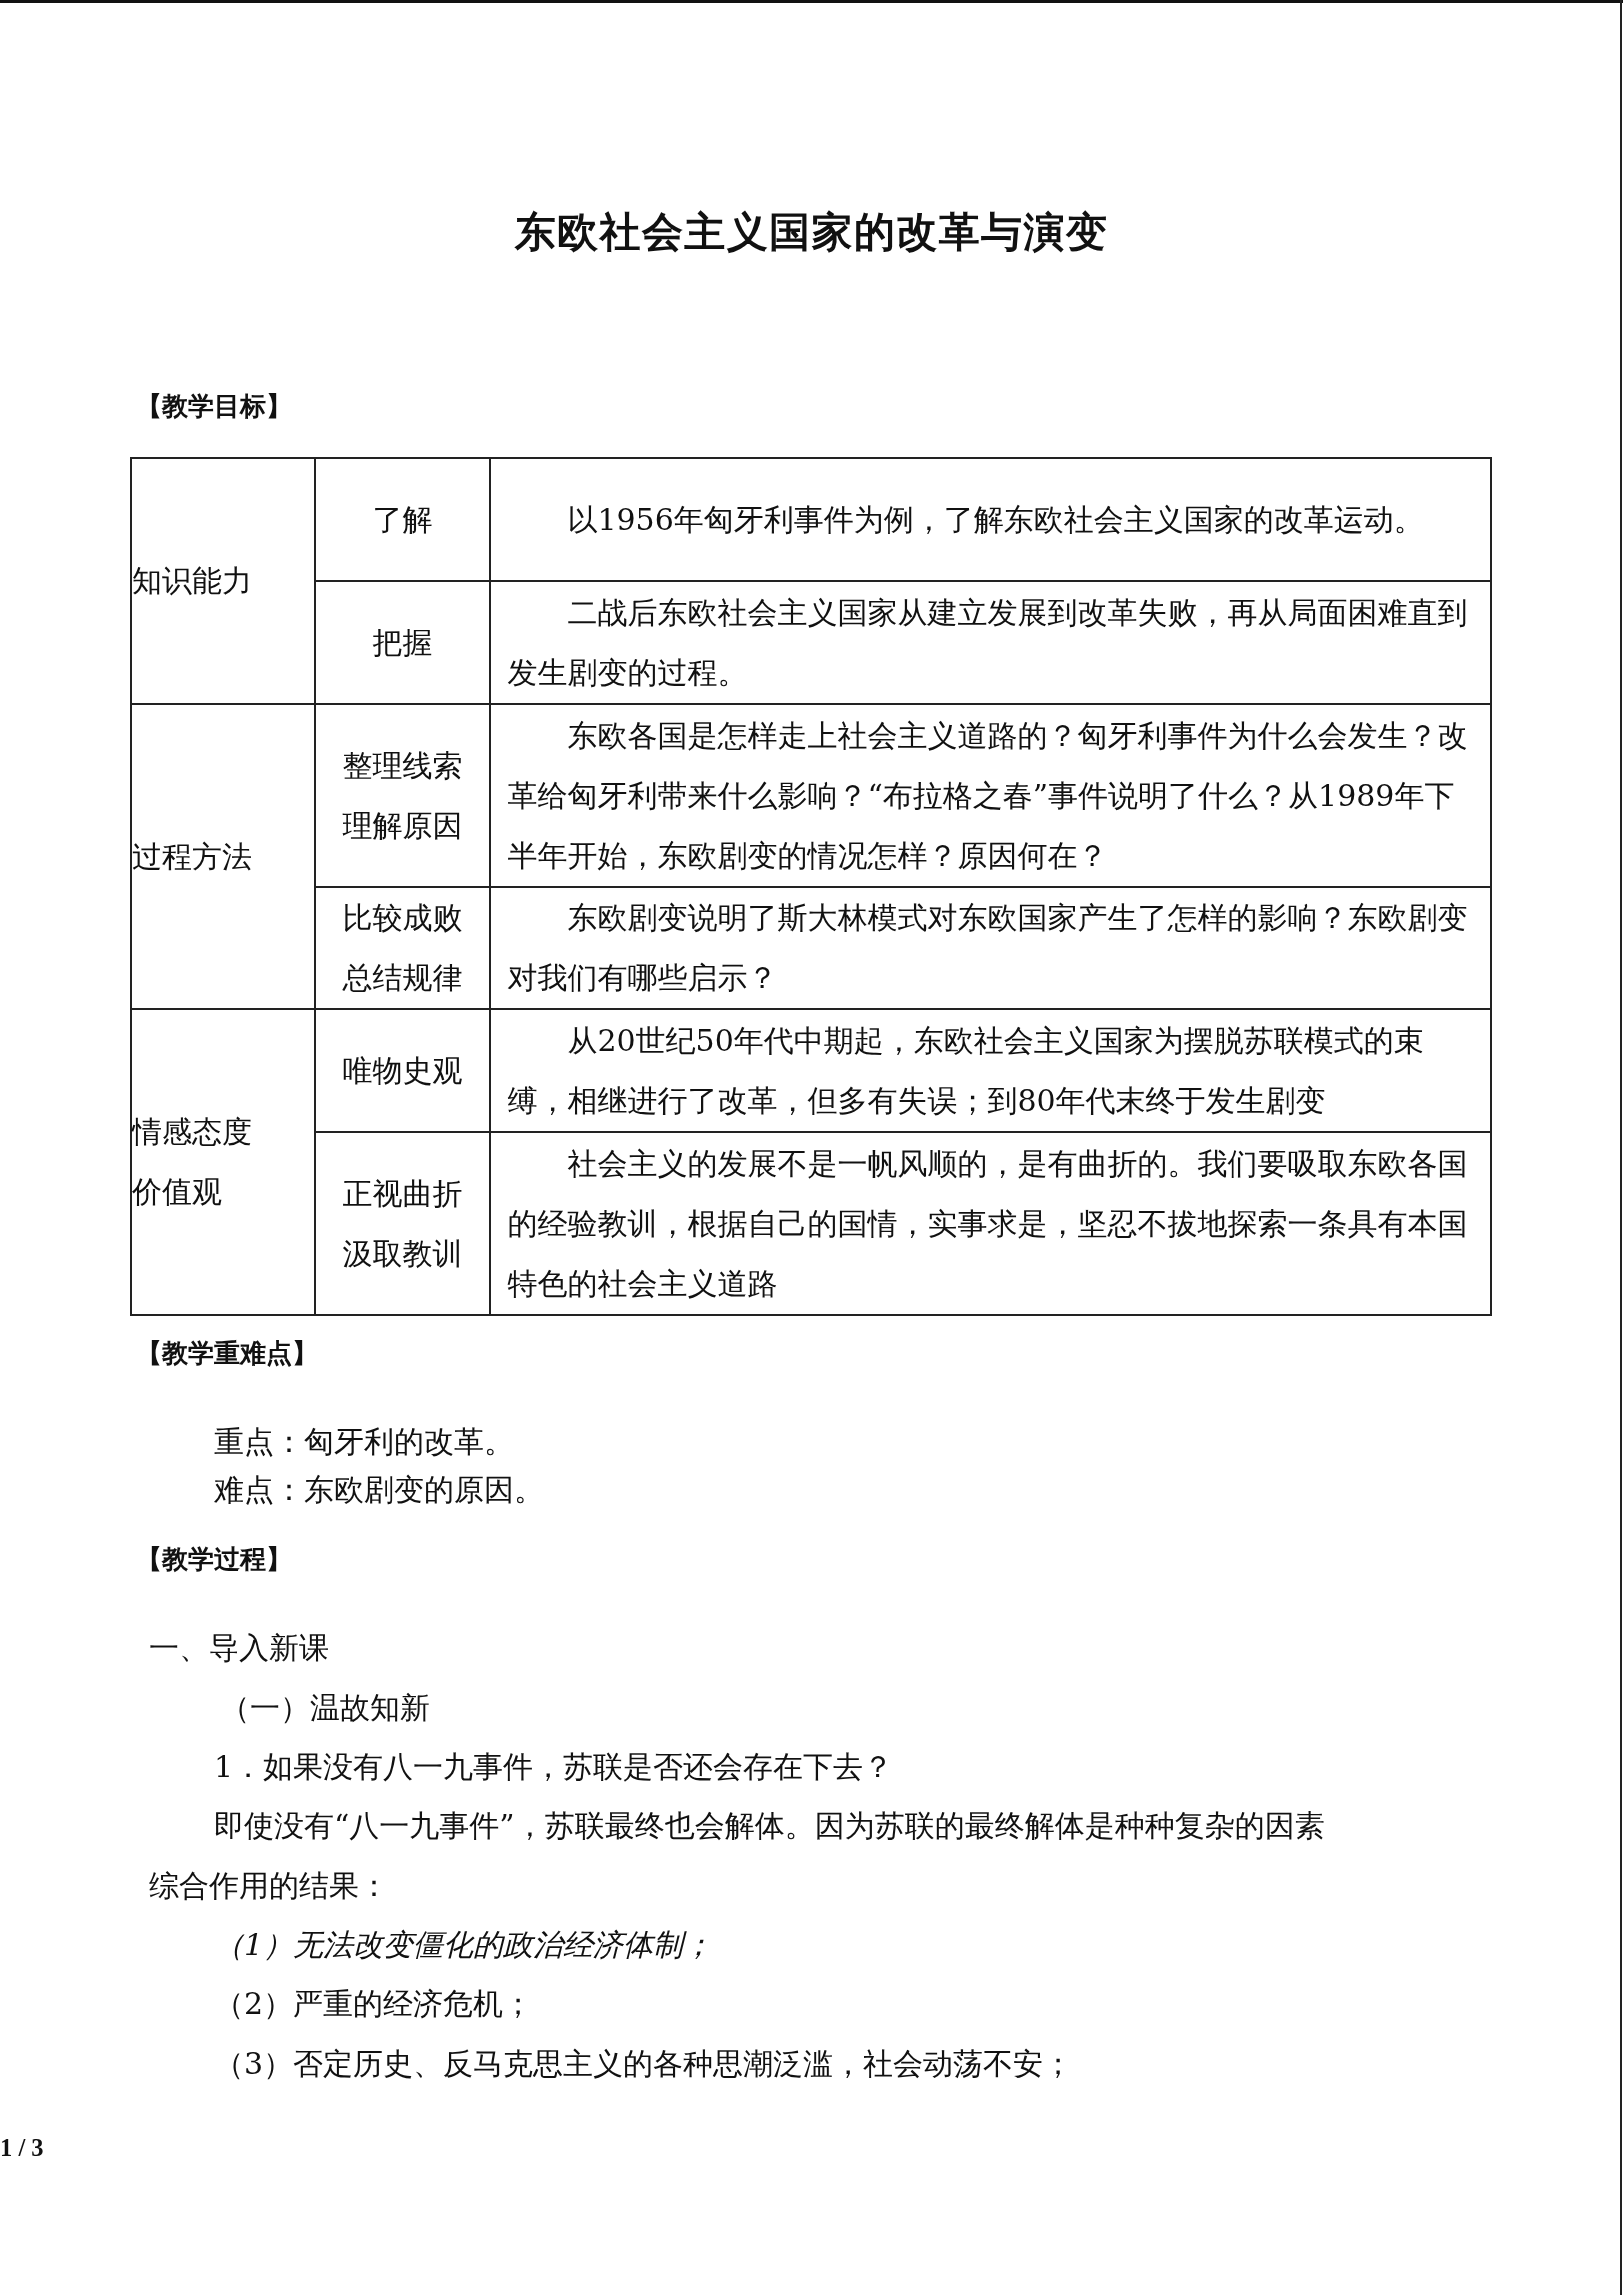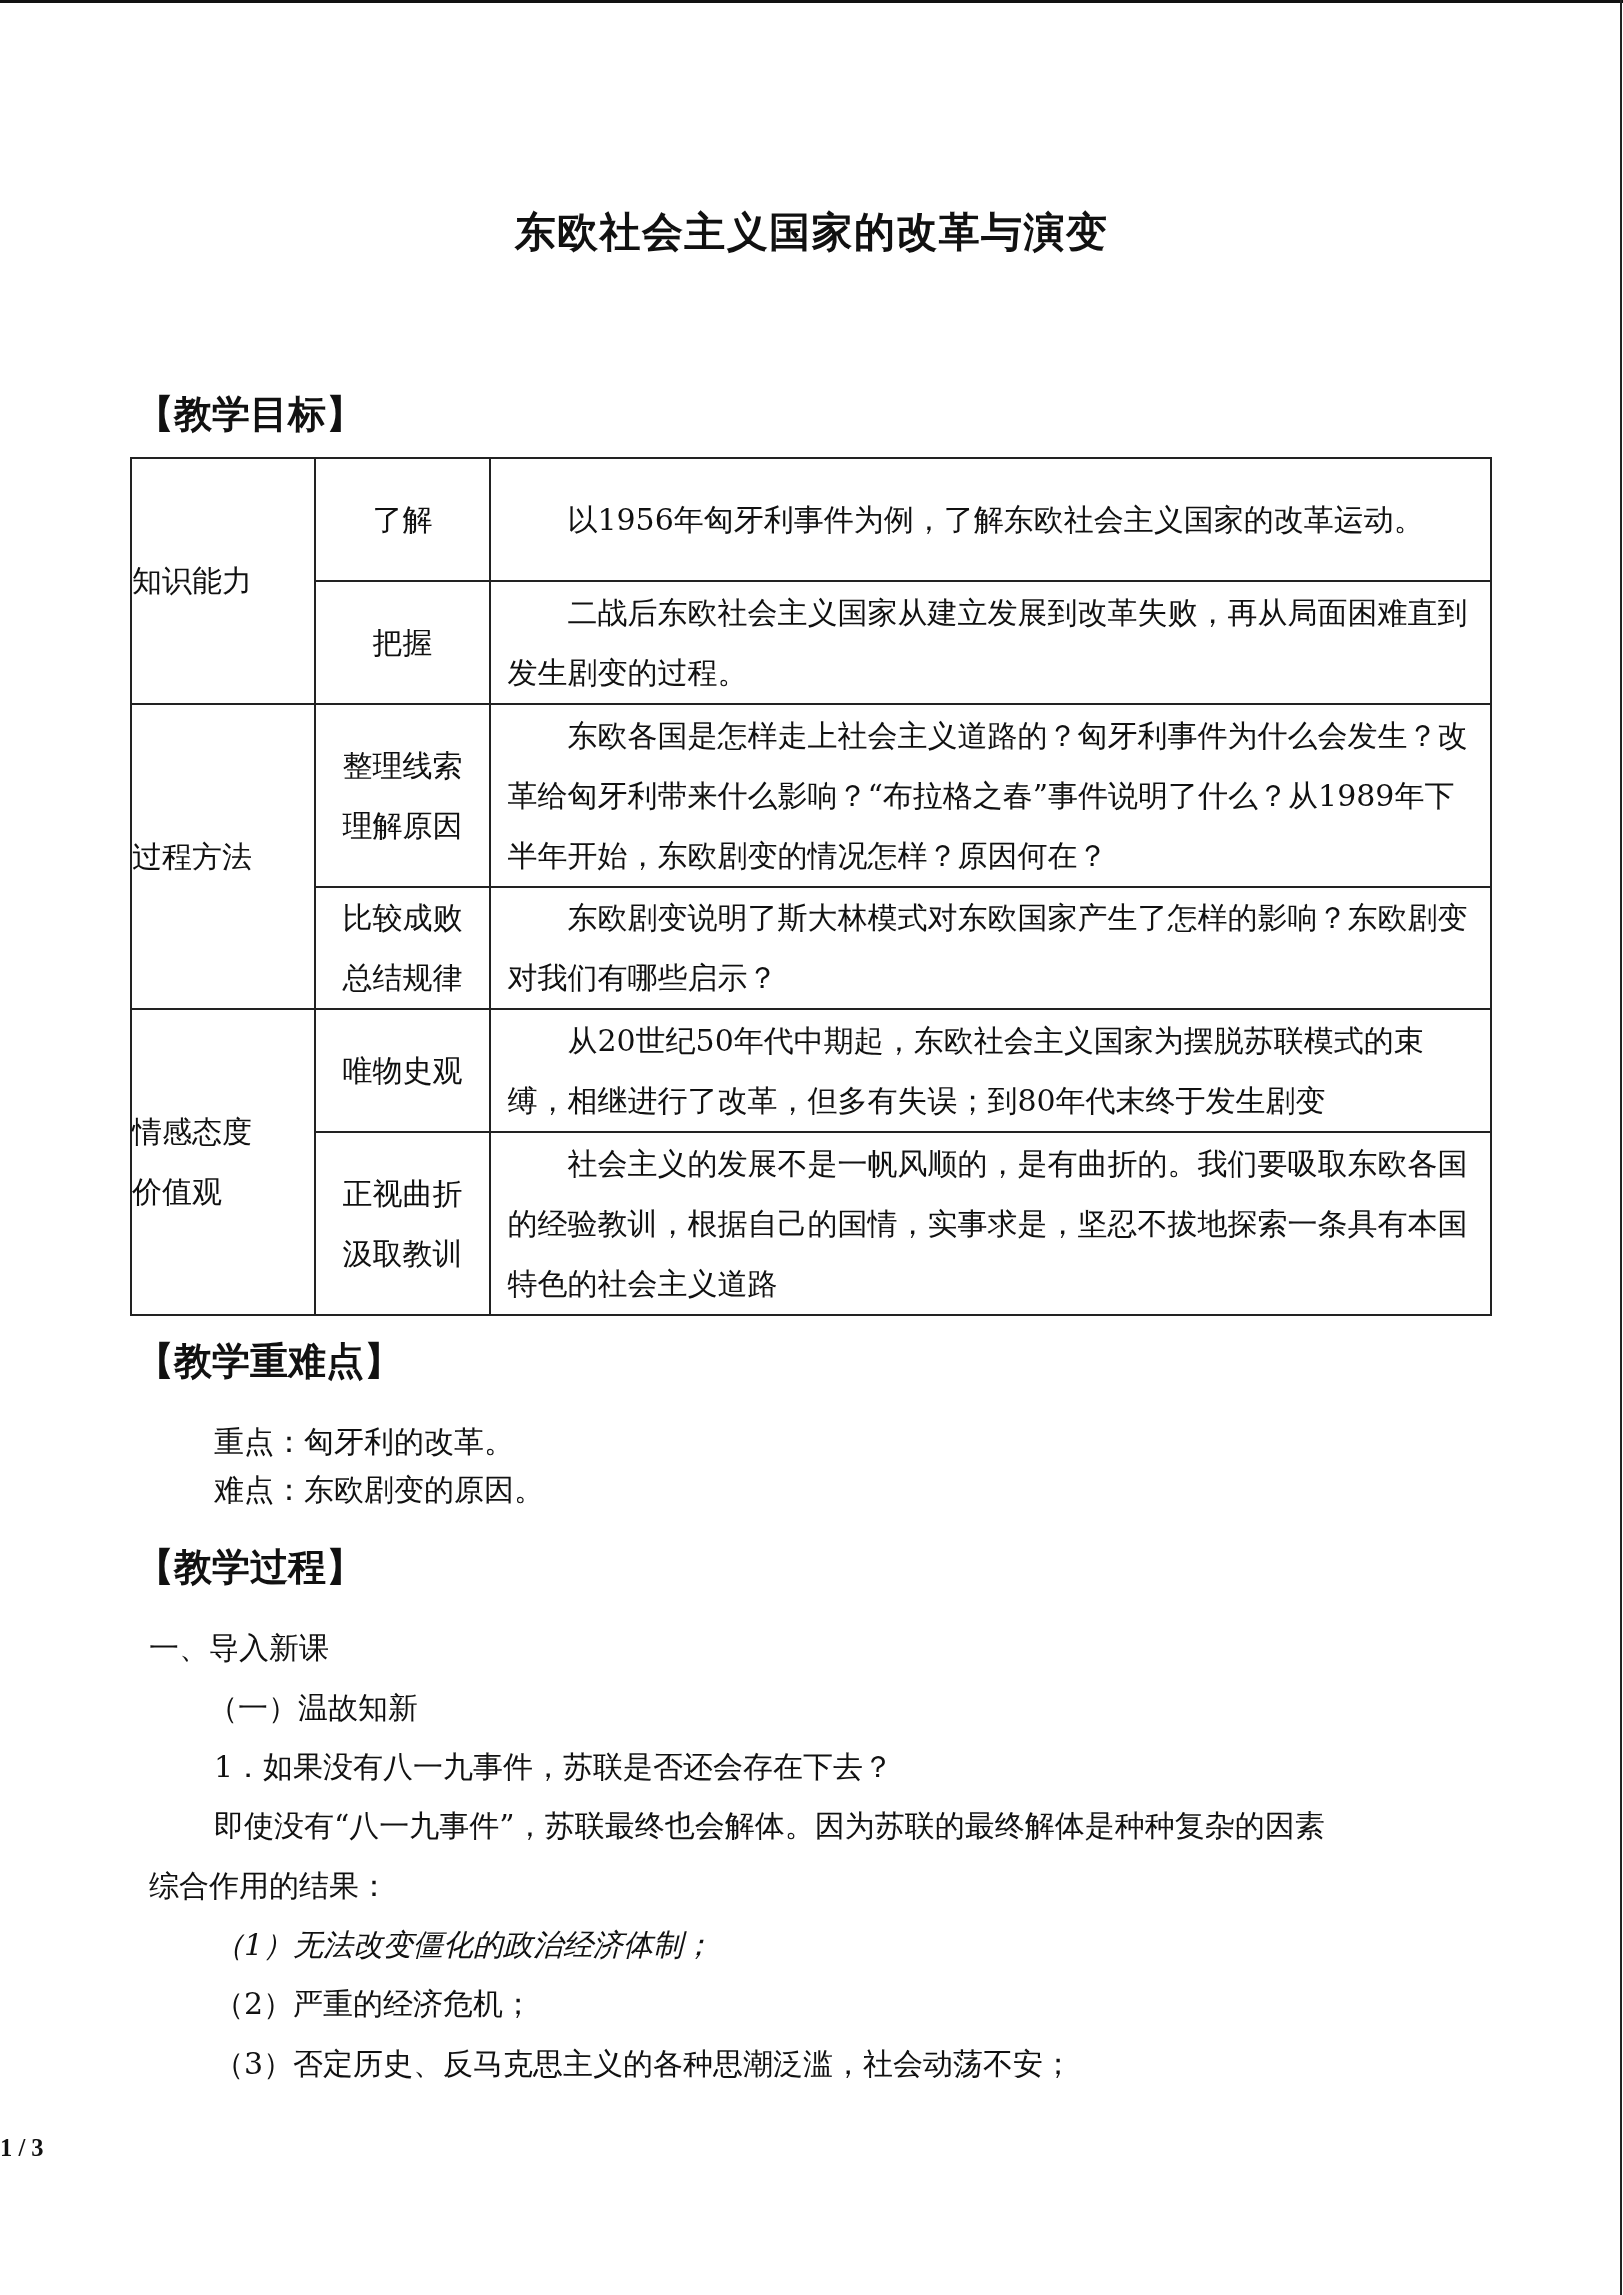--- a/index.html
+++ b/index.html
@@ -18,21 +18,21 @@
     .right-edge {
       position: absolute; right: 1.4px; top: 0; width: 1.4px; height: 2295px; background: #222;
     }
     .title {
       position: absolute; left: 0; width: 1623px; top: 205px;
       text-align: center; font-size: 41px; font-weight: bold; letter-spacing: 1.4px;
       font-family: "DejaVu Sans", "Liberation Sans", sans-serif;
     }
     .section-heading {
       position: absolute; left: 136px;
-      font-size: 38px; font-weight: bold;
+      font-size: 26px; font-weight: bold;
       font-family: "DejaVu Sans", "Liberation Sans", sans-serif;
     }
     table.goals {
       position: absolute; left: 130px; top: 457px;
       width: 1362px; border-collapse: collapse;
       font-size: 30px;
     }
     table.goals td {
       border: 2px solid #222;
       vertical-align: middle;
@@ -103,21 +103,21 @@
   </tr>
 </tbody>
   </table>
 
 <div class="section-heading" style="top:1336px;">【教学重难点】</div>
 <div class="para" style="left:214px; top:1421px;">重点：匈牙利的改革。</div>
 <div class="para" style="left:214px; top:1469px;">难点：东欧剧变的原因。</div>
 
 <div class="section-heading" style="top:1542px;">【教学过程】</div>
 <div class="para" style="left:149px; top:1627px;">一、导入新课</div>
-<div class="para" style="left:208px; top:1687px;text-align:center;">（一）温故知新</div>
+<div class="para" style="left:220px; top:1687px;text-align:center;">（一）温故知新</div>
 <div class="para" style="left:214px; top:1746px;">1．如果没有八一九事件，苏联是否还会存在下去？</div>
 <div class="para" style="left:214px; top:1805px;">即使没有“八一九事件”，苏联最终也会解体。因为苏联的最终解体是种种复杂的因素</div>
 <div class="para" style="left:149px; top:1865px;">综合作用的结果：</div>
 <div class="para" style="left:214px; top:1924px;font-style:italic;">（1）无法改变僵化的政治经济体制；</div>
 <div class="para" style="left:214px; top:1983px;">（2）严重的经济危机；</div>
 <div class="para" style="left:214px; top:2043px;">（3）否定历史、反马克思主义的各种思潮泛滥，社会动荡不安；</div>
 
 <div class="page-num">1 / 3</div>
 
 

